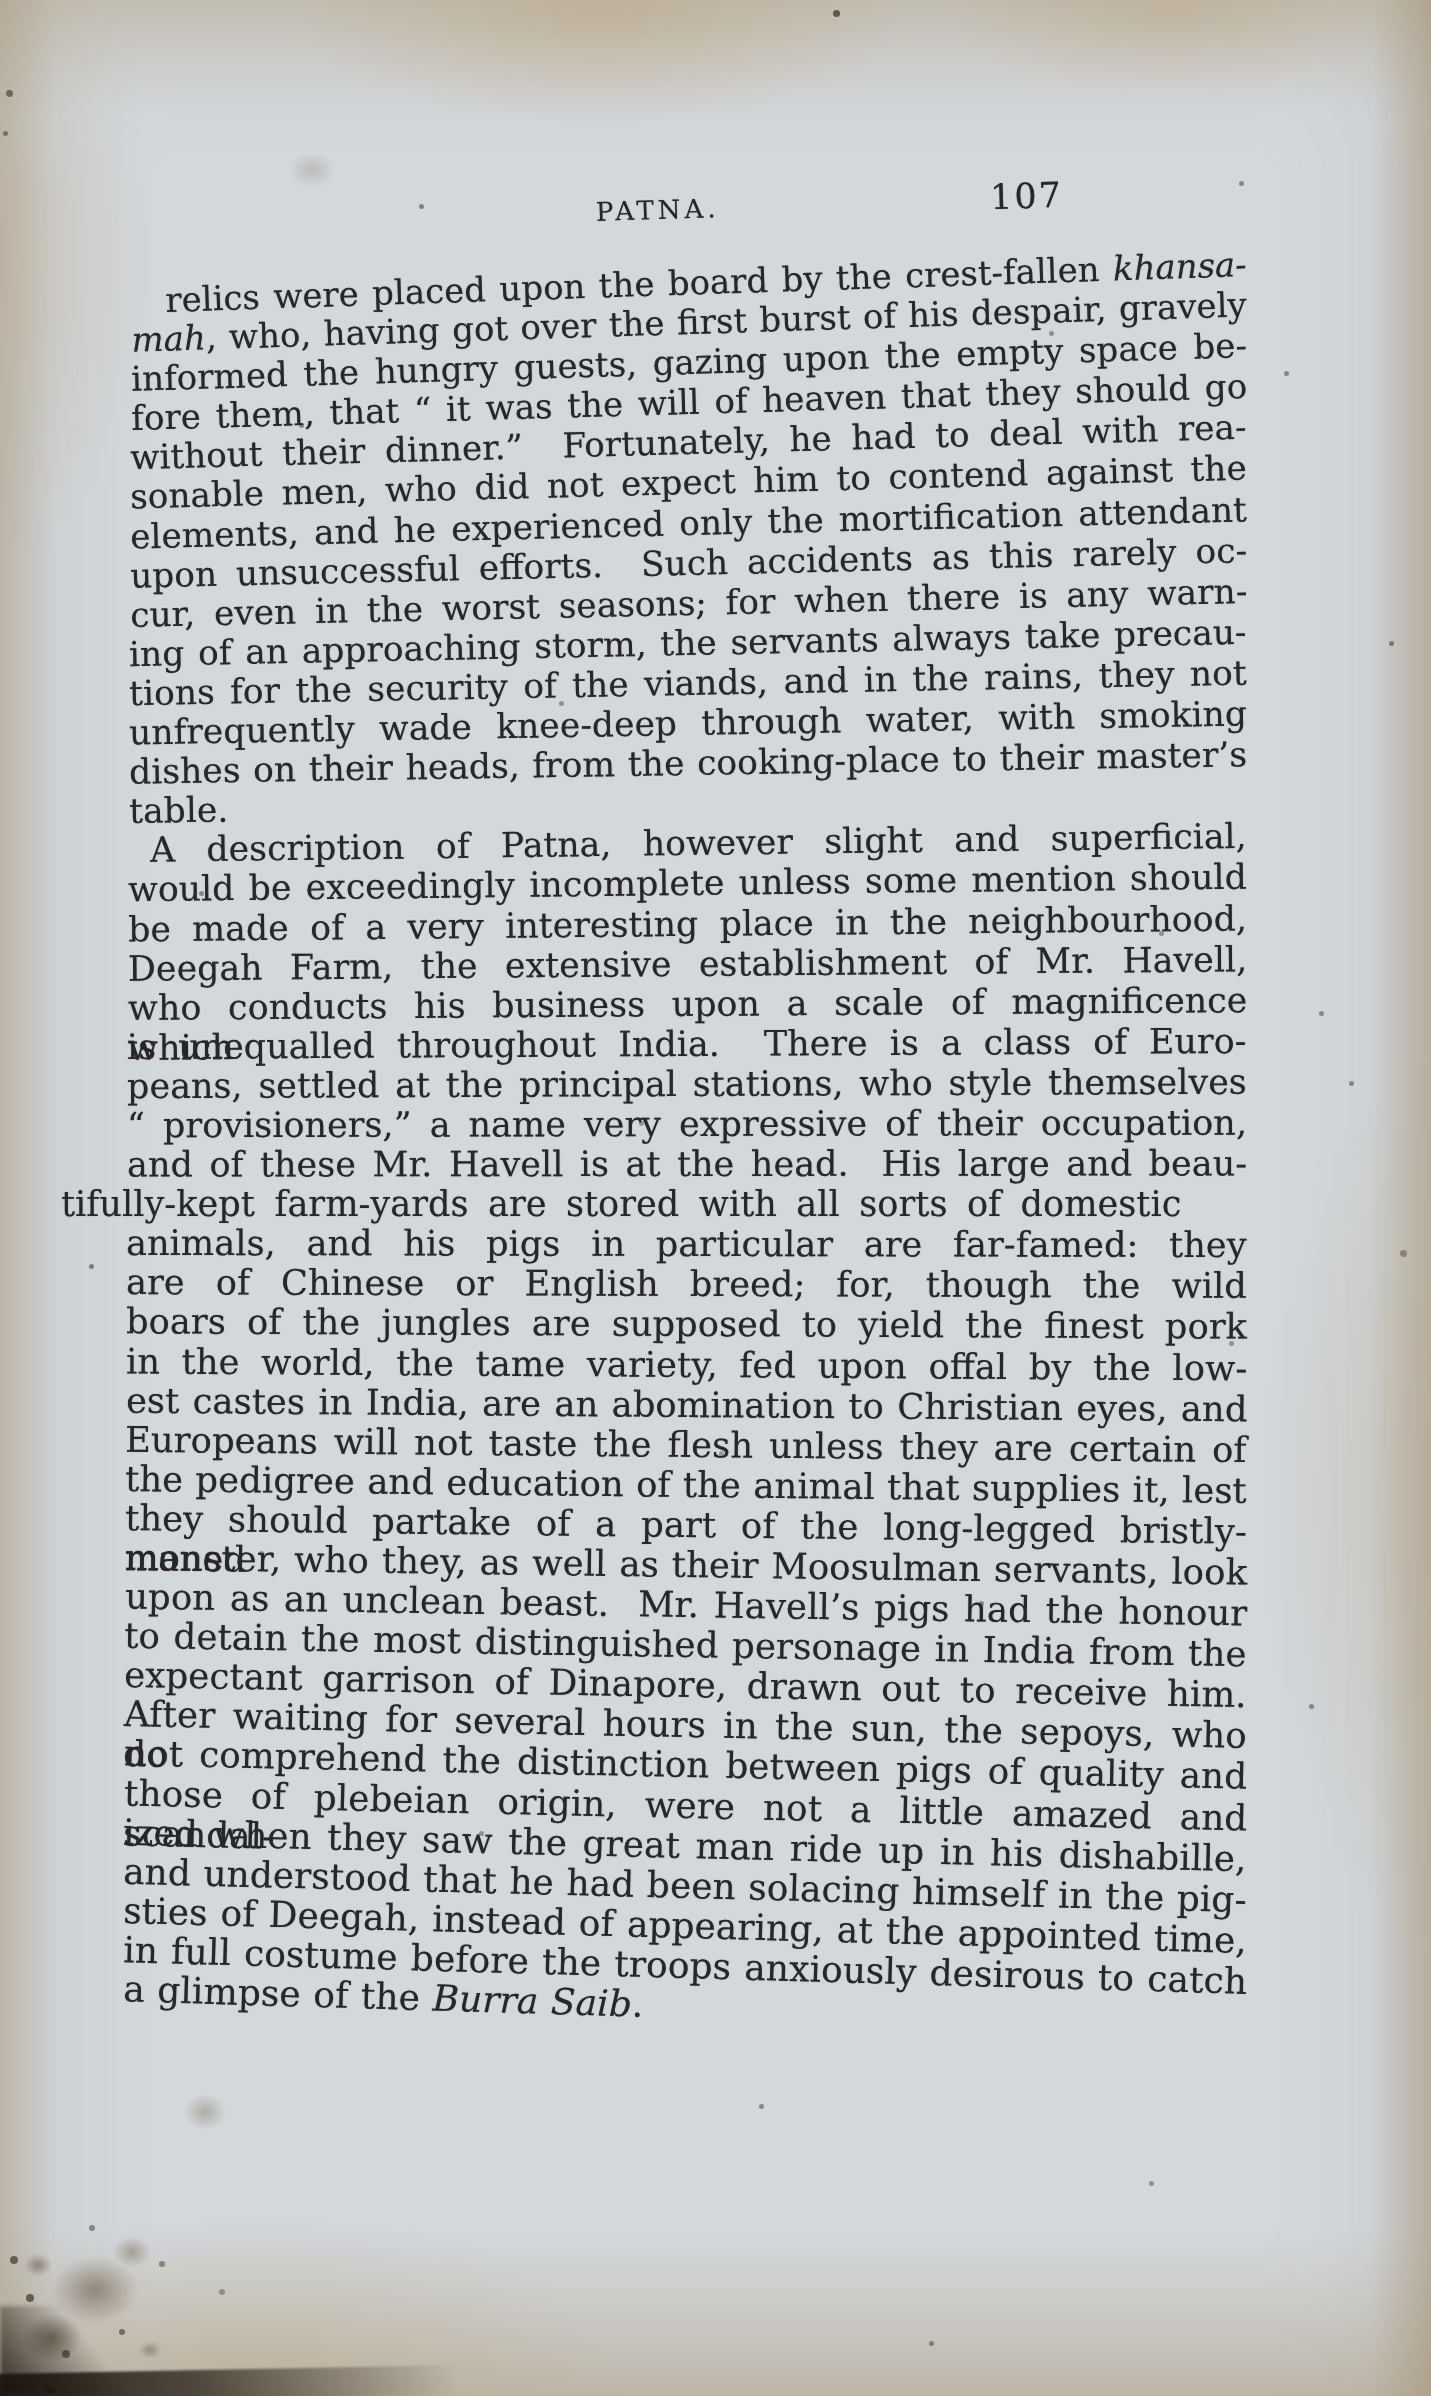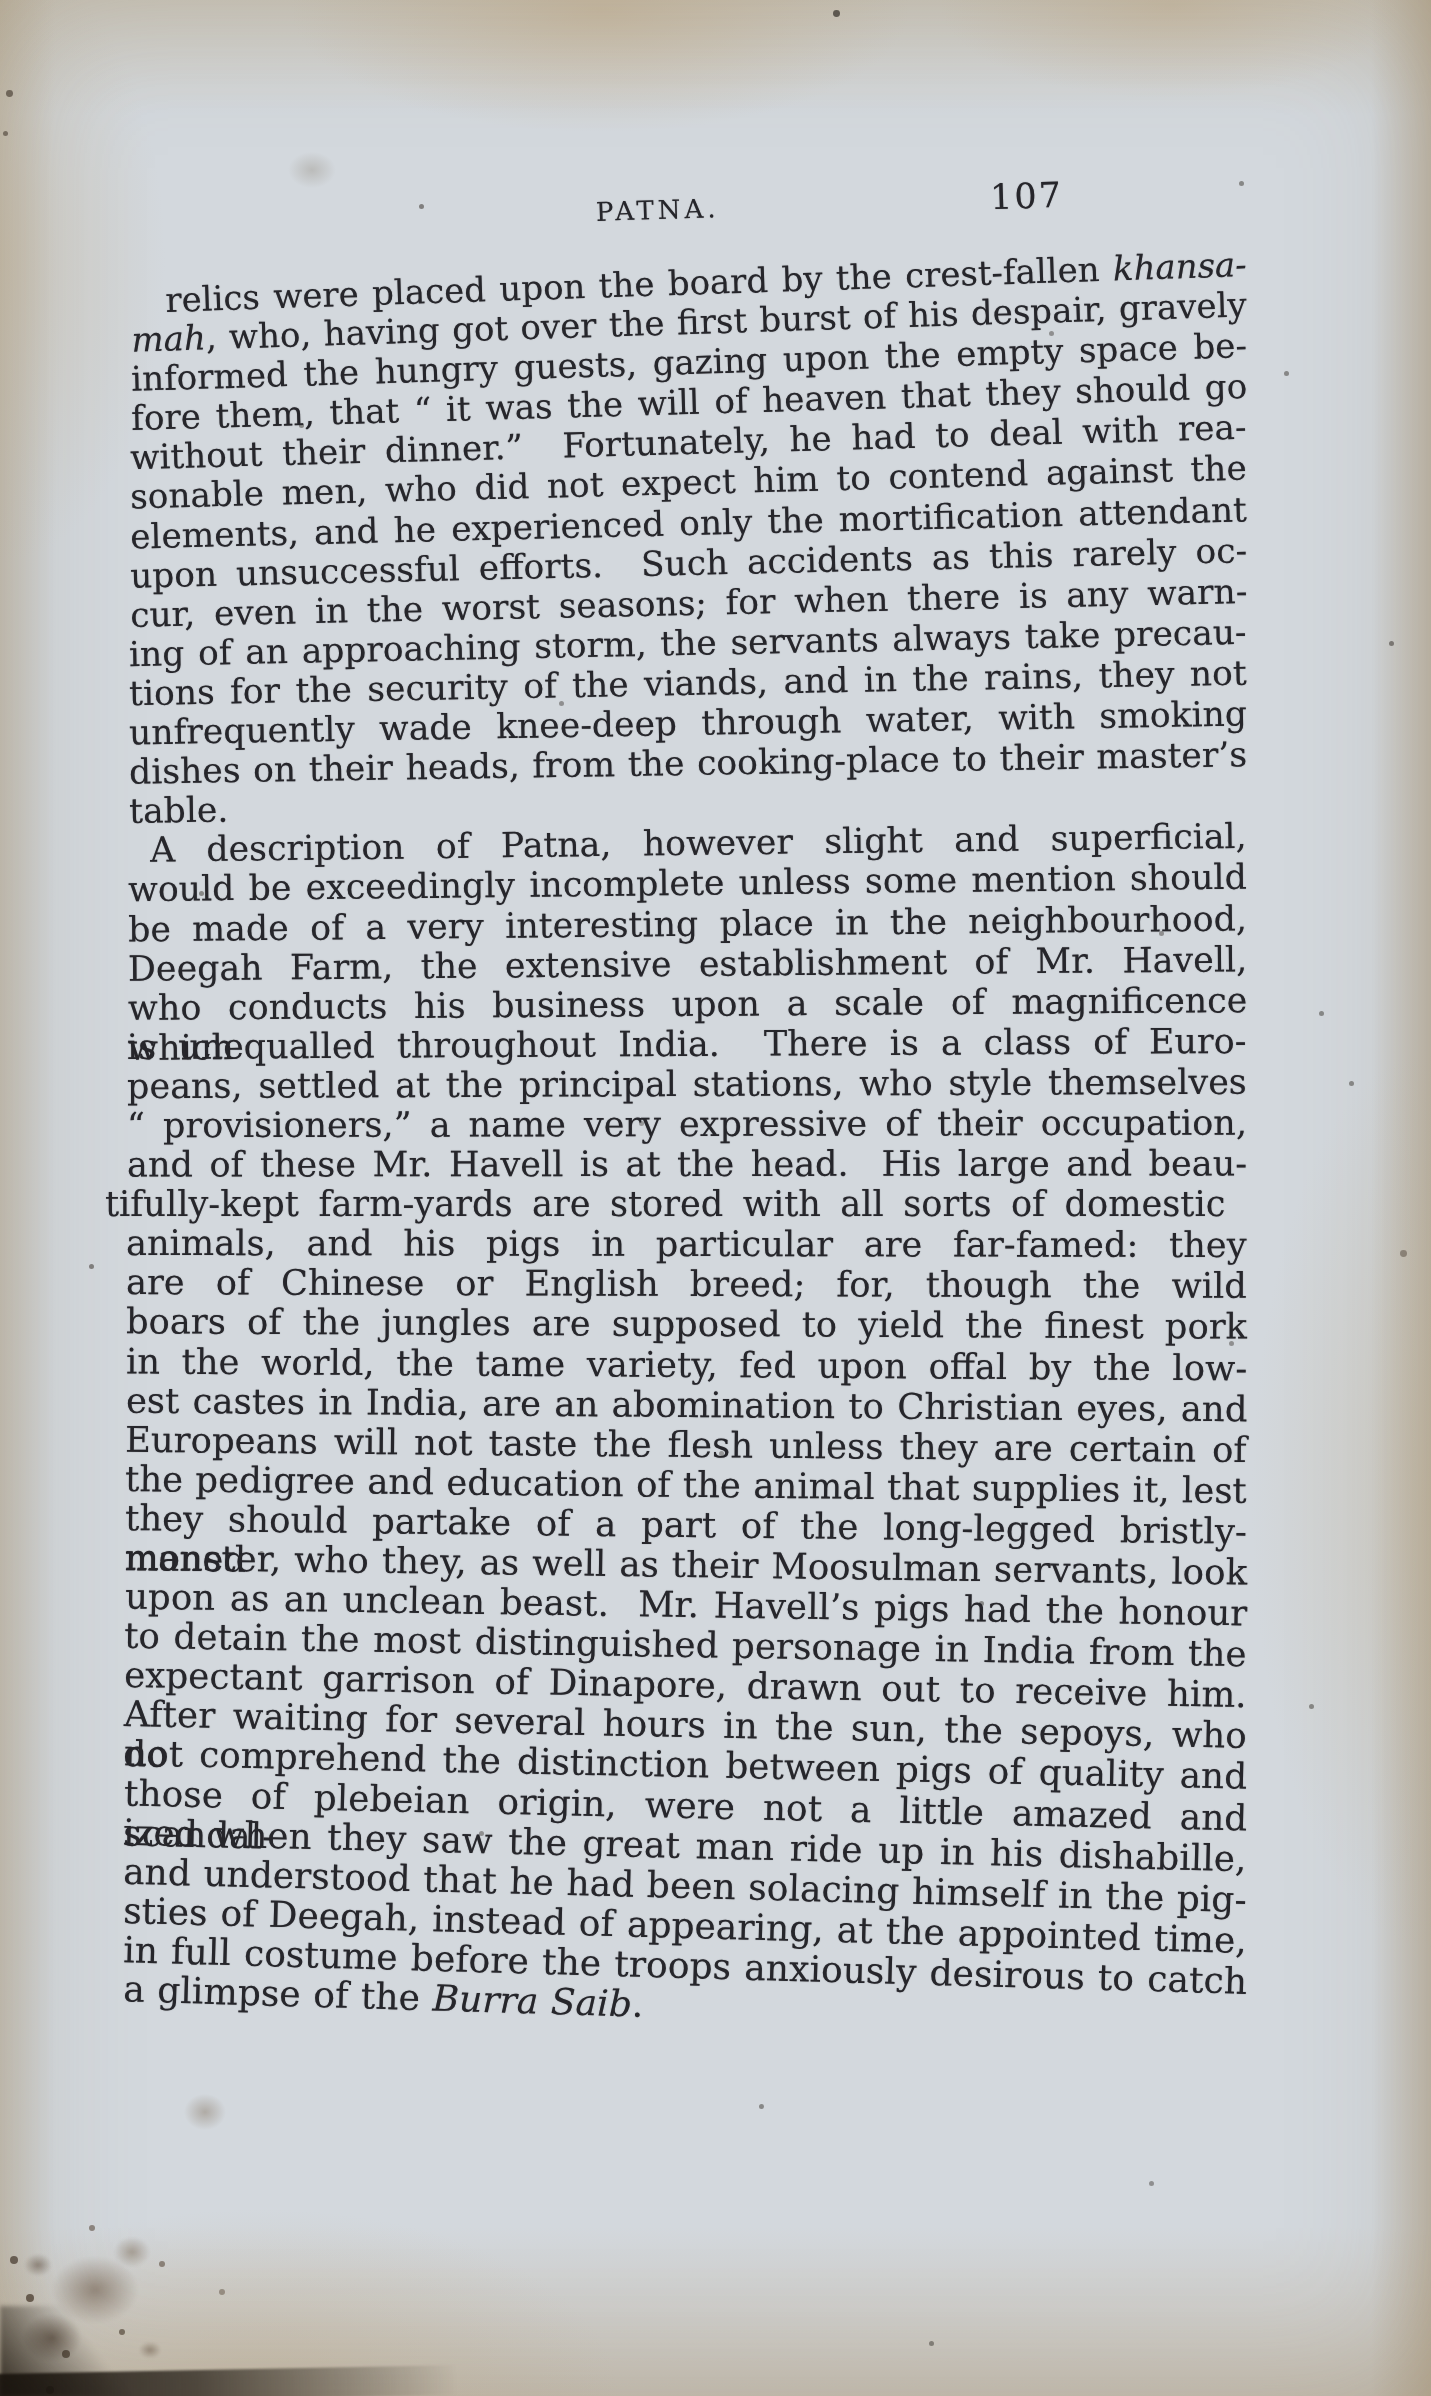--- a/index.html
+++ b/index.html
@@ -144,21 +144,21 @@
       <div class="line" style="margin-left: 128.6px; width: 1118.4px; height: 40.1px; line-height: 40.1px; font-size: 34.65px; transform: rotate(-0.8119deg);"><span>table.</span></div>
       <div class="line just" style="margin-left: 128.4px; width: 1118.6px; height: 40.1px; line-height: 40.1px; font-size: 34.7px; transform: rotate(-0.7282deg); text-indent: 22px;"><span>A description of Patna, however slight and superficial,</span></div>
       <div class="line just" style="margin-left: 128.2px; width: 1118.8px; height: 40.1px; line-height: 40.1px; font-size: 34.75px; transform: rotate(-0.6445deg);"><span>would be exceedingly incomplete unless some mention should</span></div>
       <div class="line just" style="margin-left: 128px; width: 1119px; height: 40.1px; line-height: 40.1px; font-size: 34.8px; transform: rotate(-0.5608deg);"><span>be made of a very interesting place in the neighbourhood,</span></div>
       <div class="line just" style="margin-left: 127.8px; width: 1119.2px; height: 40.1px; line-height: 40.1px; font-size: 34.85px; transform: rotate(-0.4771deg);"><span>Deegah Farm, the extensive establishment of Mr. Havell,</span></div>
       <div class="line just" style="margin-left: 127.6px; width: 1119.4px; height: 40.1px; line-height: 40.1px; font-size: 34.9px; transform: rotate(-0.3934deg);"><span>who conducts his business upon a scale of magnificence which</span></div>
       <div class="line just" style="margin-left: 127.4px; width: 1119.6px; height: 40.1px; line-height: 40.1px; font-size: 34.95px; transform: rotate(-0.3097deg);"><span>is unequalled throughout India.&nbsp; There is a class of Euro-</span></div>
       <div class="line just" style="margin-left: 127.2px; width: 1119.8px; height: 40.1px; line-height: 40.1px; font-size: 35px; transform: rotate(-0.226deg);"><span>peans, settled at the principal stations, who style themselves</span></div>
       <div class="line just" style="margin-left: 127px; width: 1120px; height: 40.1px; line-height: 40.1px; font-size: 35.05px; transform: rotate(-0.1423deg);"><span>“ provisioners,” a name very expressive of their occupation,</span></div>
       <div class="line just" style="margin-left: 126.8px; width: 1120.2px; height: 40.1px; line-height: 40.1px; font-size: 35.1px; transform: rotate(-0.0585999deg);"><span>and of these Mr. Havell is at the head.&nbsp; His large and beau-</span></div>
-      <div class="line just" style="margin-left: 105px; width: 1120.4px; height: 40.1px; line-height: 40.1px; font-size: 35.15px; transform: rotate(0.0251deg);"><span>tifully-kept farm-yards are stored with all sorts of domestic</span></div>
+      <div class="line just" style="margin-left: 61px; width: 1120.4px; height: 40.1px; line-height: 40.1px; font-size: 35.15px; transform: rotate(0.0251deg);"><span>tifully-kept farm-yards are stored with all sorts of domestic</span></div>
       <div class="line just" style="margin-left: 126.4px; width: 1120.6px; height: 40.1px; line-height: 40.1px; font-size: 35.2px; transform: rotate(0.1088deg);"><span>animals, and his pigs in particular are far-famed: they</span></div>
       <div class="line just" style="margin-left: 126.2px; width: 1120.8px; height: 40.1px; line-height: 40.1px; font-size: 35.25px; transform: rotate(0.1925deg);"><span>are of Chinese or English breed; for, though the wild</span></div>
       <div class="line just" style="margin-left: 126px; width: 1121px; height: 40.1px; line-height: 40.1px; font-size: 35.3px; transform: rotate(0.2762deg);"><span>boars of the jungles are supposed to yield the finest pork</span></div>
       <div class="line just" style="margin-left: 125.8px; width: 1121.2px; height: 40.1px; line-height: 40.1px; font-size: 35.35px; transform: rotate(0.3599deg);"><span>in the world, the tame variety, fed upon offal by the low-</span></div>
       <div class="line just" style="margin-left: 125.6px; width: 1121.4px; height: 40.1px; line-height: 40.1px; font-size: 35.4px; transform: rotate(0.4436deg);"><span>est castes in India, are an abomination to Christian eyes, and</span></div>
       <div class="line just" style="margin-left: 125.4px; width: 1121.6px; height: 40.1px; line-height: 40.1px; font-size: 35.45px; transform: rotate(0.5273deg);"><span>Europeans will not taste the flesh unless they are certain of</span></div>
       <div class="line just" style="margin-left: 125.2px; width: 1121.8px; height: 40.1px; line-height: 40.1px; font-size: 35.5px; transform: rotate(0.611deg);"><span>the pedigree and education of the animal that supplies it, lest</span></div>
       <div class="line just" style="margin-left: 125px; width: 1122px; height: 40.1px; line-height: 40.1px; font-size: 35.55px; transform: rotate(0.6947deg);"><span>they should partake of a part of the long-legged bristly-maned</span></div>
       <div class="line just" style="margin-left: 124.8px; width: 1122.2px; height: 40.1px; line-height: 40.1px; font-size: 35.6px; transform: rotate(0.7784deg);"><span>monster, who they, as well as their Moosulman servants, look</span></div>
       <div class="line just" style="margin-left: 124.6px; width: 1122.4px; height: 40.1px; line-height: 40.1px; font-size: 35.65px; transform: rotate(0.8621deg);"><span>upon as an unclean beast.&nbsp; Mr. Havell’s pigs had the honour</span></div>

